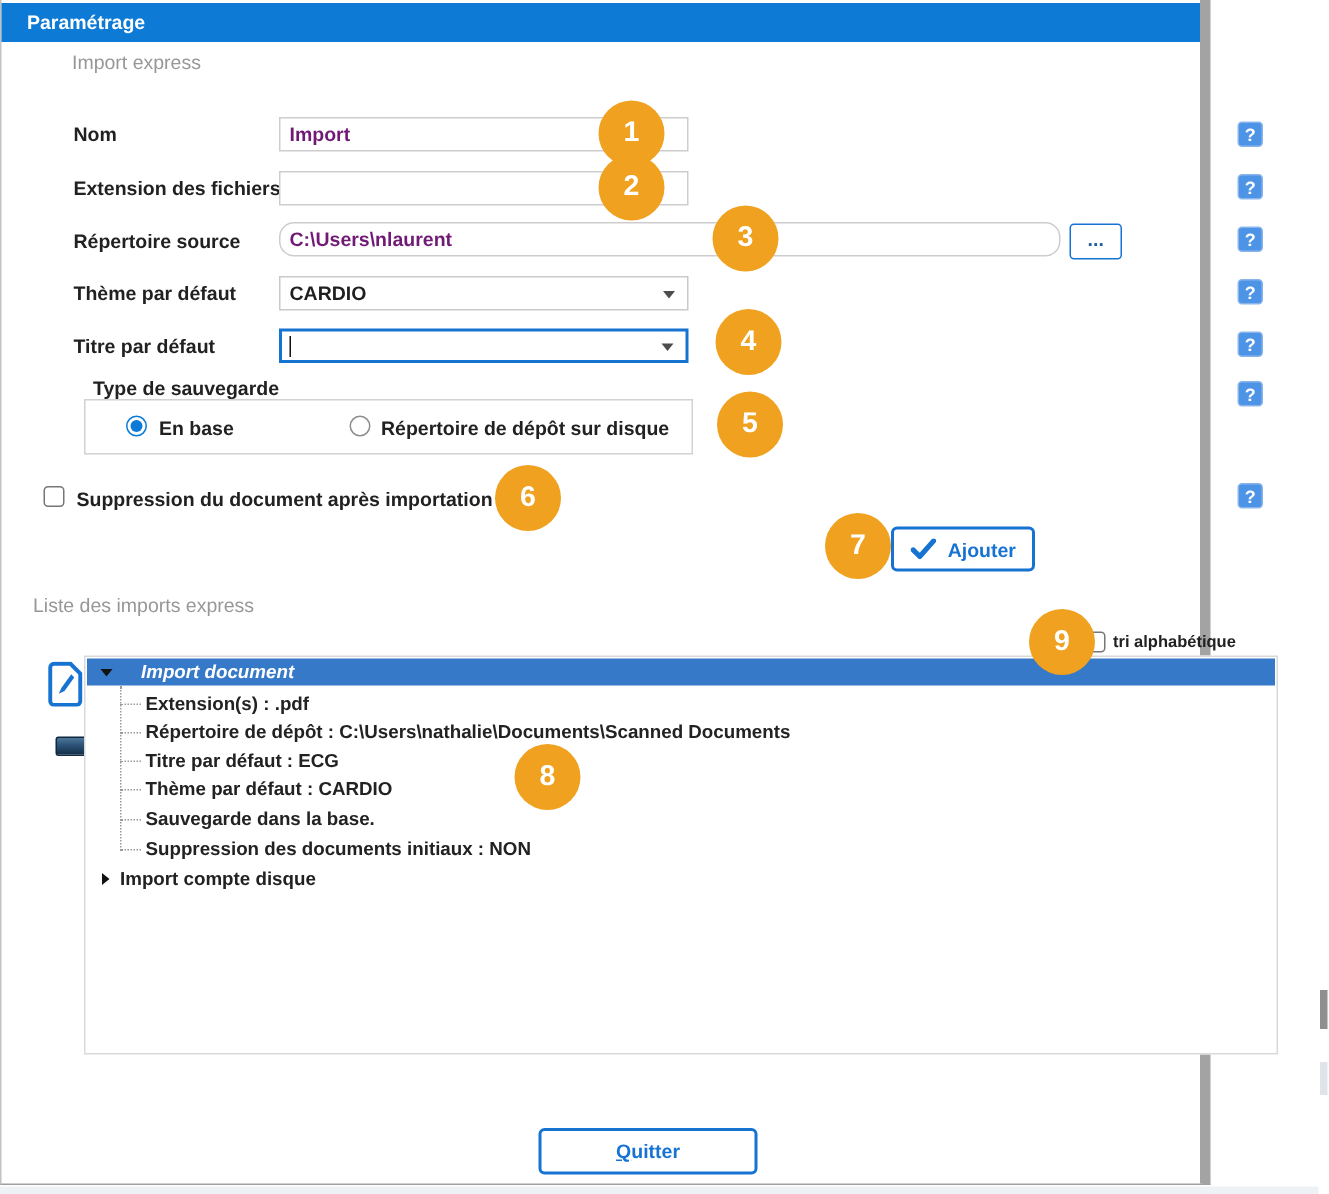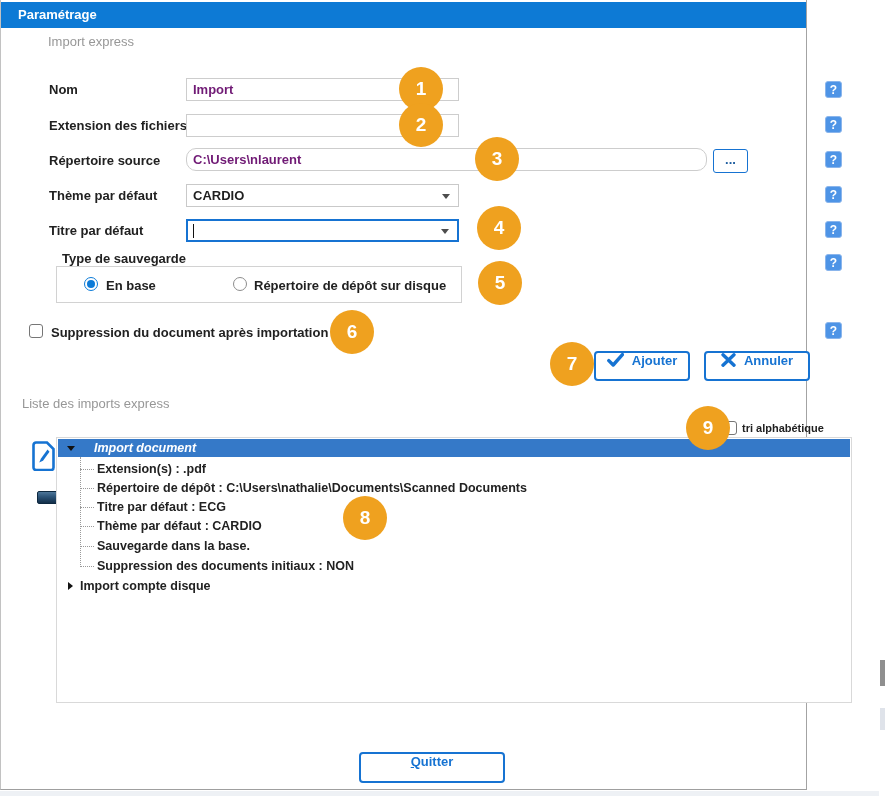--- a/index.html
+++ b/index.html
@@ -7,21 +7,21 @@
     --selection:#3579c8; --help:#4e94e6;
   }
   *{box-sizing:border-box; margin:0; padding:0;}
   body{
     width:886px; height:796px; overflow:hidden; background:#fff;
     font-family:"Liberation Sans", sans-serif; position:relative;
   }
   .page{position:absolute; left:0; top:0; width:886px; height:796px;}
   .window{
     position:absolute; left:0; top:0; width:807px; height:790px; background:#fff;
-    border-left:1px solid #c2c2c2; border-right:1px solid #a3a3a3; border-bottom:1px solid #9f9f9f;
+    border-left:1px solid #c2c2c2; border-right:7px solid #a3a3a3; border-bottom:1px solid #9f9f9f;
   }
   .titlebar{
     position:absolute; left:0; top:2px; width:100%; height:26px; background:var(--titlebar);
     color:#fff; font-size:13px; font-weight:700; line-height:26px; padding-left:17px;
   }
   .section-label{position:absolute; font-size:13px; color:#979797;}
   #sec-import{left:47px; top:34px;}
   #sec-liste{left:21px; top:396px;}
 
   .lbl{position:absolute; font-size:13px; font-weight:700; color:#212121; white-space:nowrap;}
@@ -77,21 +77,21 @@
   .help{
     position:absolute; left:824px; width:17px; height:17px; border-radius:3px;
     background:var(--help); border:1px solid #8ab5ec; color:#fff; font-size:12px; font-weight:700;
     display:flex; align-items:center; justify-content:center; cursor:pointer;
   }
   #help-1{top:81px;} #help-2{top:116px;} #help-3{top:151px;} #help-4{top:186px;}
   #help-5{top:221px;} #help-6{top:254px;} #help-7{top:322px;}
 
   .btn{
     position:absolute; border:2px solid var(--accent); border-radius:4px; background:#fff;
-    color:var(--accent); font-size:13px; font-weight:600; display:flex; align-items:flex-start;
+    color:var(--accent); font-size:13px; font-weight:600; display:flex; align-items:center;
     justify-content:center; gap:8px; cursor:pointer;
   }
   #btn-ajouter{left:593px; top:351px; width:96px; height:30px;}
   #btn-annuler{left:703px; top:351px; width:106px; height:30px;}
   #btn-quitter{left:358px; top:752px; width:146px; height:31px;}
   .btn svg{flex:0 0 auto;}
   .accel{text-decoration:underline;}
 
   .tree-panel{position:absolute; left:55px; top:437px; width:796px; height:266px; border:1px solid #d9d9d9; background:#fff; overflow:hidden;}
   .tree-row-sel{
@@ -188,26 +188,20 @@
     <div class="help" id="help-4">?</div>
     <div class="help" id="help-5">?</div>
     <div class="help" id="help-6">?</div>
     <div class="help" id="help-7">?</div>
 
     <div class="btn" id="btn-ajouter">
       <svg width="17" height="14" viewBox="0 0 17 14">
         <path d="M1.8 7.6 L6.2 12 L15.4 1.6" fill="none" stroke="#1673d2" stroke-width="3.4" stroke-linecap="round" stroke-linejoin="round"></path>
       </svg>
       <span>Ajouter</span>
-    </div>
-    <div class="btn" id="btn-annuler">
-      <svg width="15" height="14" viewBox="0 0 15 14">
-        <path d="M2 1.8 L13 12.2 M13 1.8 L2 12.2" fill="none" stroke="#1673d2" stroke-width="3.4" stroke-linecap="round"></path>
-      </svg>
-      <span>Annuler</span>
     </div>
 
     <div class="section-label" id="sec-liste">Liste des imports express</div>
     <span class="cbx" id="cbx-tri"></span>
     <div class="lbl" id="lbl-tri">tri alphabétique</div>
 
     <svg class="side-icon" id="icon-edit" viewBox="0 0 24 30">
       <path d="M4 1.5 h11 l6.5 6.5 v18.5 a2.5 2.5 0 0 1 -2.5 2.5 h-15 a2.5 2.5 0 0 1 -2.5 -2.5 v-22.5 a2.5 2.5 0 0 1 2.5 -2.5 z" fill="none" stroke="#1673d2" stroke-width="2.6"></path>
       <path d="M15.5 8.5 l-6.5 9 l-1.8 4 l3.8 -1.8 l6.5 -9 z" fill="#1673d2"></path>
     </svg>

